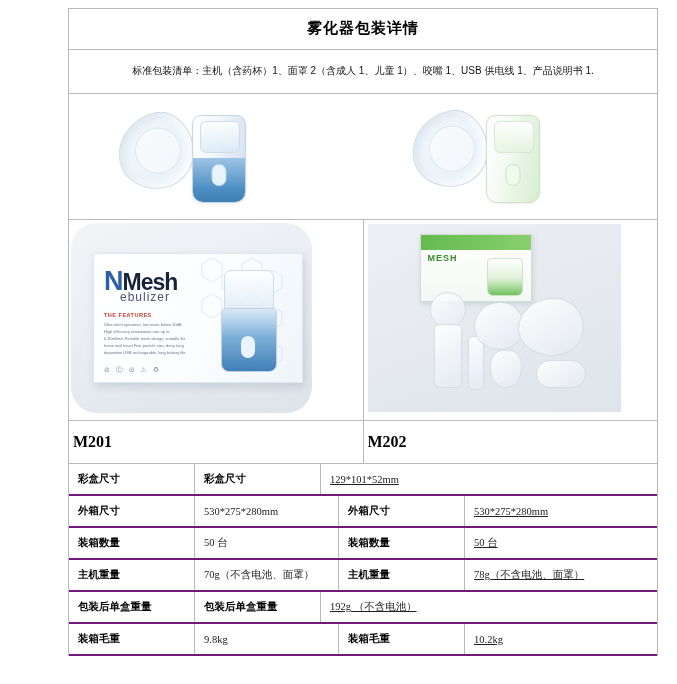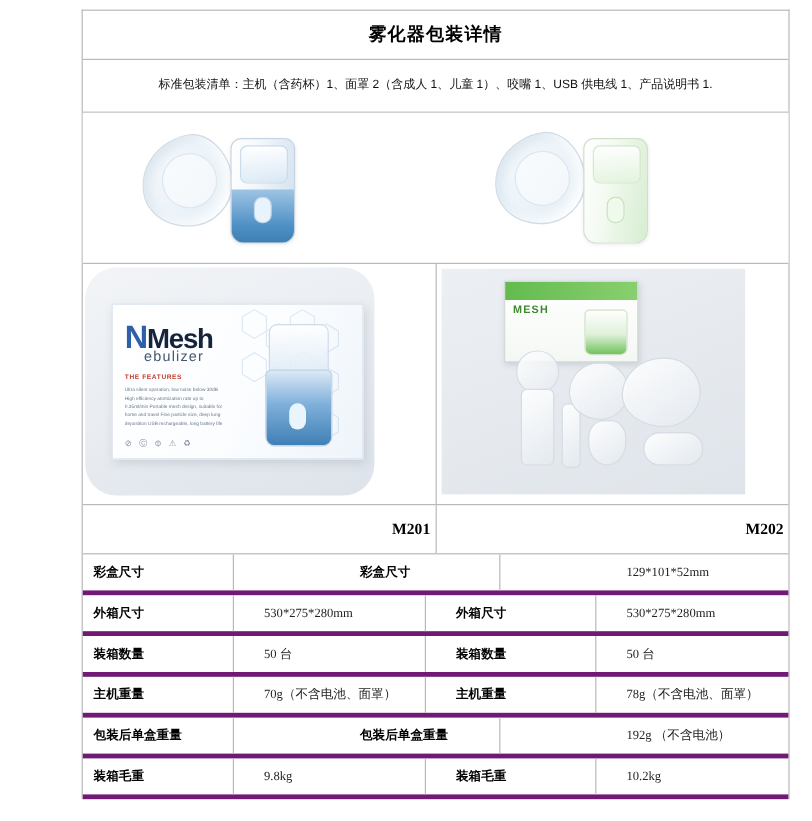--- a/index.html
+++ b/index.html
@@ -344,55 +344,54 @@
     width: 48px; height: 26px;
     border-radius: 14px;
   }
   
   .model-row {
     display: flex;
     border-bottom: 1px solid #b9b9b9;
   }
   .model-cell {
     flex: 1 1 50%;
-    text-align: right;
+    text-align: left;
     padding: 12px 4px 12px 4px;
-    font-size: 13px;
+    font-size: 16px;
     font-weight: bold;
     color: #000;
     border-right: 1px solid #b9b9b9;
     font-family: "Liberation Serif", serif;
   }
   .model-cell:last-child { border-right: none; }
   
   .spec-row {
     display: flex;
-    border-bottom: 4px solid #701a75;
-    justify-content: space-between;
+    border-bottom: 2px solid #701a75;
   }
   .spec-cell-label, .spec-cell-val {
     padding: 8px 6px 8px 9px;
     font-size: 10.5px;
     box-sizing: border-box;
     border-right: 1px solid #b9b9b9;
     display: flex;
     align-items: center;
     min-height: 18px;
   }
   .spec-cell-label {
     width: 126px;
     font-weight: bold;
     color: #000;
   }
   .spec-cell-val {
     width: 144px;
     color: #222;
     font-family: "Liberation Serif", serif;
   }
-  .spec-row > div:last-child { border-right: none; }
+  .spec-row > div:last-child { border-right: none; text-decoration: underline; }
 </style>
 </head>
 <body>
 
 <div class="page">
   <div class="doc">
 
     <div class="title-row">雾化器包装详情</div>
 
     <div class="packlist-row">标准包装清单：主机（含药杯）1、面罩 2（含成人 1、儿童 1）、咬嘴 1、USB 供电线 1、产品说明书 1.</div>

